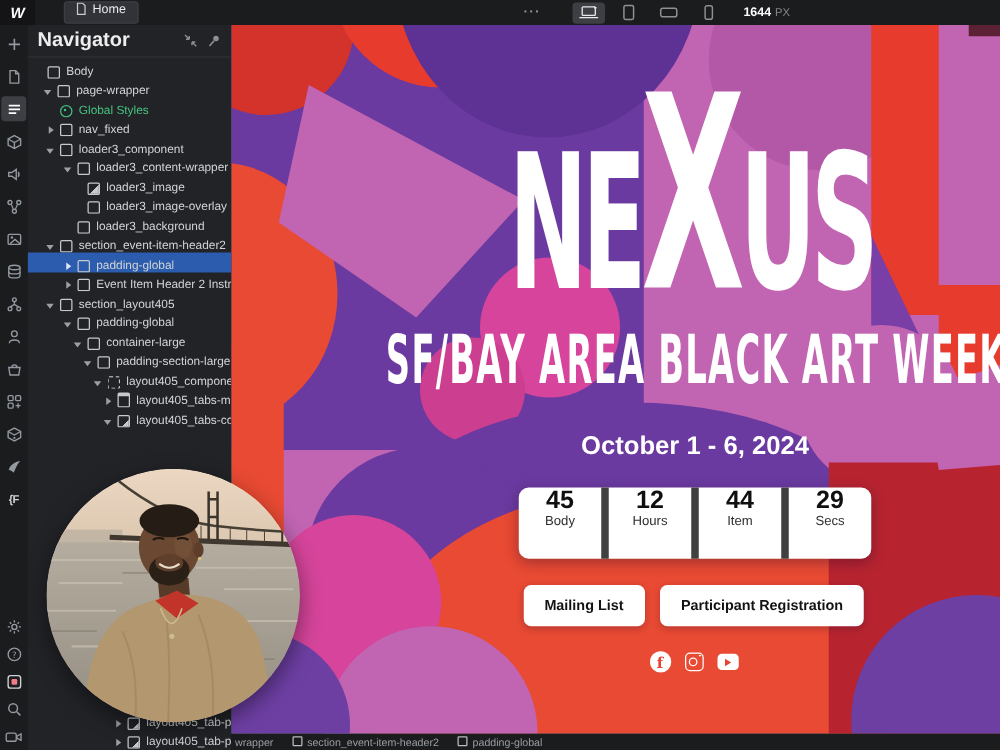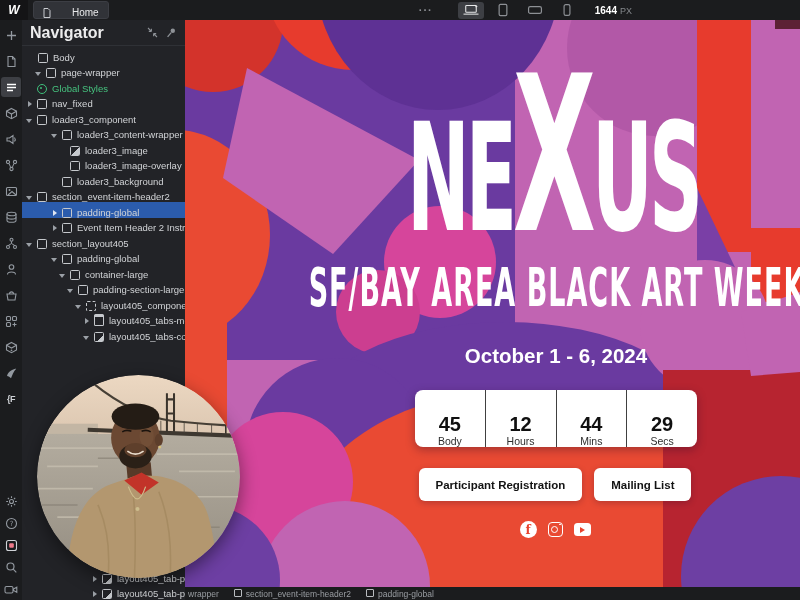--- a/index.html
+++ b/index.html
@@ -4,22 +4,22 @@
 <style>
   html,body{margin:0;padding:0}
   body{width:800px;height:600px;overflow:hidden;position:relative;background:#1b1c1e;
        font-family:"Liberation Sans",sans-serif;-webkit-font-smoothing:antialiased}
 
   
   .topbar{position:absolute;left:0;top:0;width:800px;height:20px;background:#1b1c1e;
           display:flex;align-items:center;z-index:40}
   .wlogo{width:28px;height:20px;display:flex;align-items:center;justify-content:center;
          color:#fff;font-weight:bold;font-style:italic;font-size:12px;background:#141416}
-  .home-tab{margin-left:5px;height:16px;background:#313338;border:1px solid #3c3e44;border-radius:3px;
-            display:flex;align-items:flex-end;gap:21px;padding:0 9px;color:#e8e9ea;font-size:10px}
+  .home-tab{margin-left:23px;height:16px;background:#313338;border:1px solid #3c3e44;border-radius:3px;
+            display:flex;align-items:flex-start;gap:5px;padding:0 9px;color:#e8e9ea;font-size:10px}
   .tb-right{margin-left:auto;display:flex;align-items:center;margin-right:168px}
   .tb-more{color:#8d9095;font-size:11px;letter-spacing:1px;margin-right:22px;font-weight:bold}
   .devbtn{width:26px;height:17px;display:flex;align-items:center;justify-content:center;border-radius:3px;margin:0 3px}
   .devbtn.active{background:#3d3f44}
   .bp-readout{margin-left:12px;font-size:10px;color:#fff;font-weight:bold}
   .bp-readout .unit{color:#85888d;font-weight:normal;margin-left:3px;font-size:9px}
 
   
   .rail{position:absolute;left:0;top:20px;width:22px;height:580px;background:#1b1c1e;z-index:35;
         display:flex;flex-direction:column;align-items:center}
@@ -47,33 +47,33 @@
   .trow.sel .caret.closed::before{border-left-color:#dfe6f2}
   .ticon{width:8px;height:8px;flex:0 0 8px;border:1px solid #c6c9cd;border-radius:1.5px;margin:0 5px 0 2px}
   .ticon.image{background:linear-gradient(135deg,transparent 55%,#c6c9cd 55%)}
   .ticon.corner{background:linear-gradient(315deg,#c6c9cd 32%,transparent 32%)}
   .ticon.tabs{border-top-width:3px}
   .ticon.component{border-style:dashed;border-width:1px}
   .ticon.styles{border:1px solid #3fc07c;border-radius:50%;position:relative}
   .ticon.styles::after{content:"";position:absolute;left:2px;top:2px;width:2px;height:2px;background:#3fc07c;border-radius:50%}
   .tlabel{overflow:hidden}
   .trow.green{color:#46c37f}
-  .l0{padding-left:4px}.l1{padding-left:12px}.l2{padding-left:3px}.l3{padding-left:28px}
+  .l0{padding-left:4px}.l1{padding-left:12px}.l2{padding-left:14px}.l3{padding-left:28px}
   .l4{padding-left:36px}.l5{padding-left:44px}.l6{padding-left:52px}.l7{padding-left:60px}.l8{padding-left:68px}
   .tree-bottom{position:absolute;left:0;right:0;top:548px}
 
   
   .canvas{position:absolute;left:185px;top:20px;width:615px;height:567px;overflow:hidden;z-index:10;background:#15803d}
   .art{position:absolute;left:0;top:0}
 
   
   .cdcard{position:absolute;left:230px;top:370px;width:282px;height:57px;background:#fff;border-radius:8px;
           box-shadow:0 3px 10px rgba(40,10,40,.35);display:flex;align-items:stretch}
-  .cdcell{flex:1;display:flex;flex-direction:column;align-items:center;justify-content:flex-end;gap:1px}
-  .cdcell + .cdcell{border-left:1px solid #404040}
+  .cdcell{flex:1;display:flex;flex-direction:column;align-items:center;justify-content:flex-start;gap:1px}
+  .cdcell + .cdcell{border-left:6px solid #404040}
   .cdval{font-size:20px;font-weight:bold;color:#101010;line-height:1}
   .cdlab{font-size:10.5px;color:#2e2e2e}
 
   
   .hero-buttons{position:absolute;left:130px;top:448px;width:480px;display:flex;justify-content:center;gap:12px}
   .hbtn{background:#fff;border:none;border-radius:6px;height:33px;padding:0 17px;font-size:11.5px;font-weight:bold;
         color:#131313;font-family:"Liberation Sans",sans-serif;box-shadow:0 2px 6px rgba(40,10,40,.25);display:flex;align-items:center}
 
   
   .social{position:absolute;left:130px;top:501px;width:480px;display:flex;justify-content:center;gap:10px;align-items:center}
@@ -435,31 +435,31 @@
     <div class="cdcell">
         <span class="cdval">45</span>
         <span class="cdlab">Body</span>
       </div>
     <div class="cdcell">
         <span class="cdval">12</span>
         <span class="cdlab">Hours</span>
       </div>
     <div class="cdcell">
         <span class="cdval">44</span>
-        <span class="cdlab">Mins</span>
+        <span class="cdlab">Item</span>
       </div>
     <div class="cdcell">
         <span class="cdval">29</span>
         <span class="cdlab">Secs</span>
       </div>
   </div>
 
   <div class="hero-buttons">
+    <button class="hbtn">Mailing List</button>
     <button class="hbtn">Participant Registration</button>
-    <button class="hbtn">Mailing List</button>
   </div>
 
   <div class="social">
     <div class="soc">
         <div class="fb">f</div>
       </div>
     <div class="soc">
         <div class="ig"></div>
       </div>
     <div class="soc">

